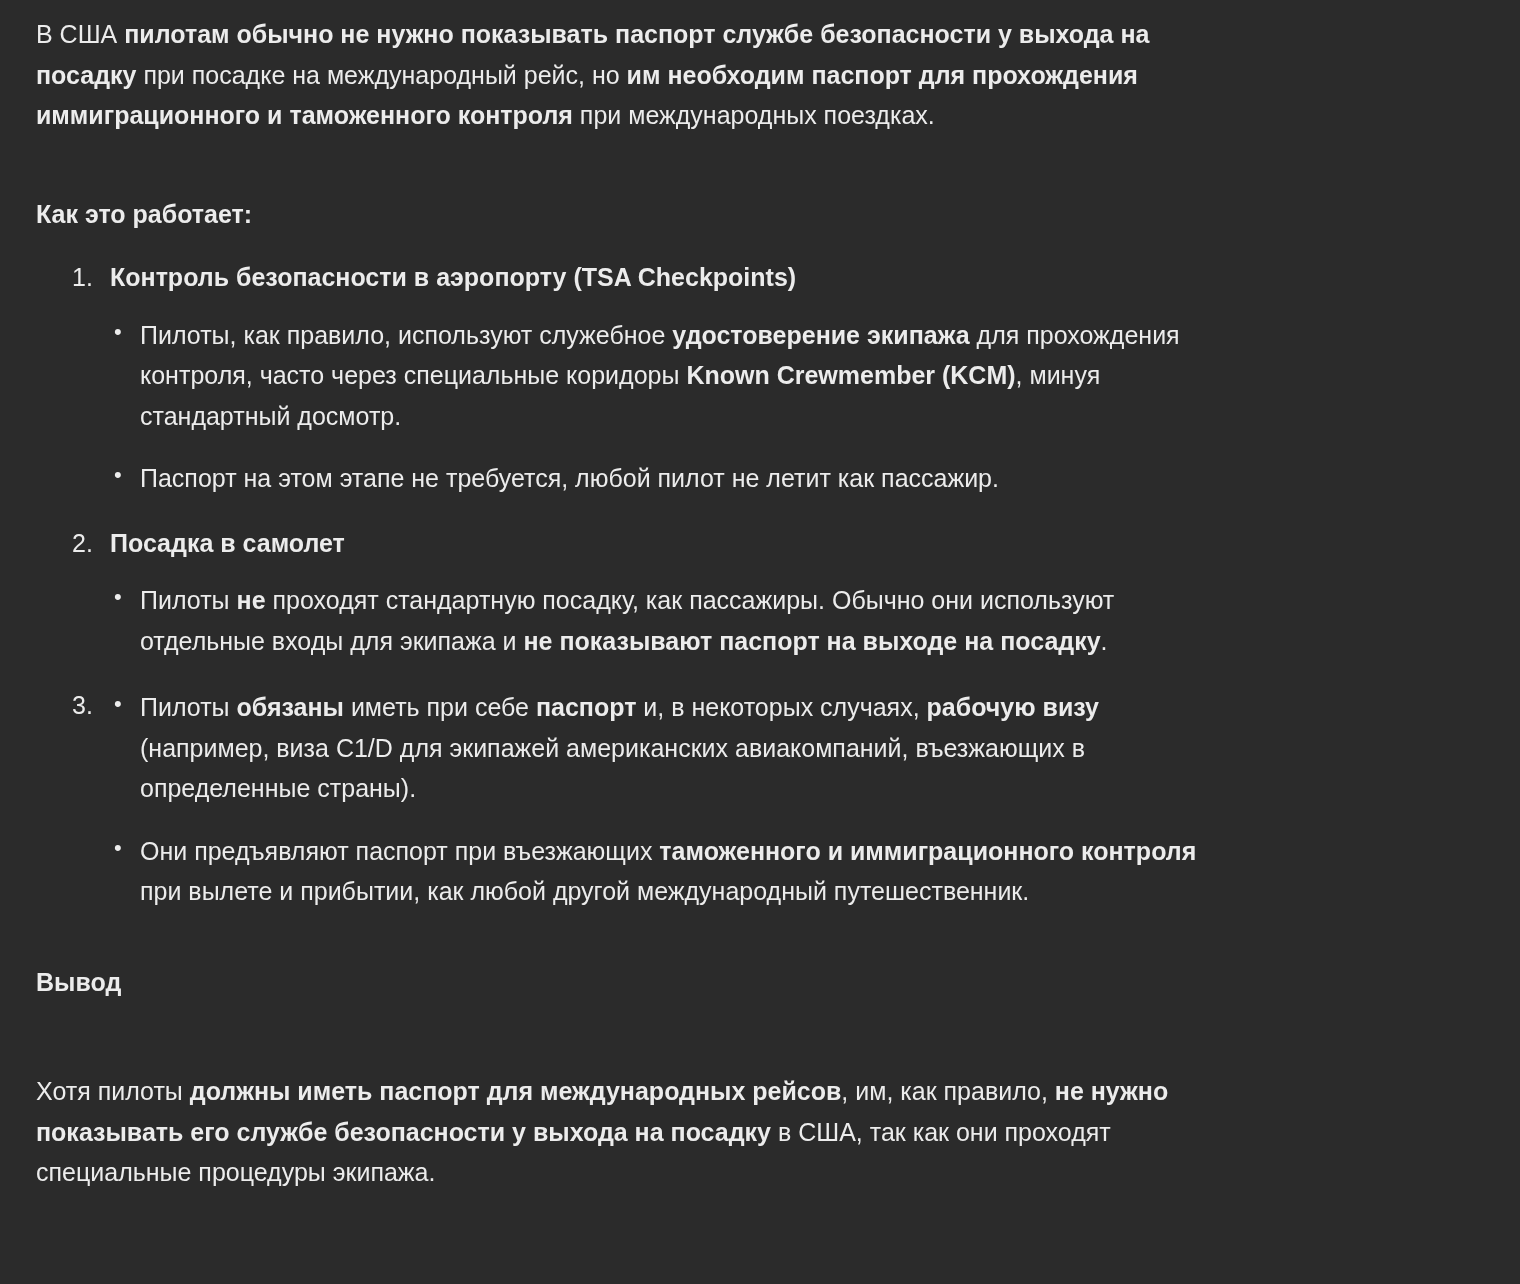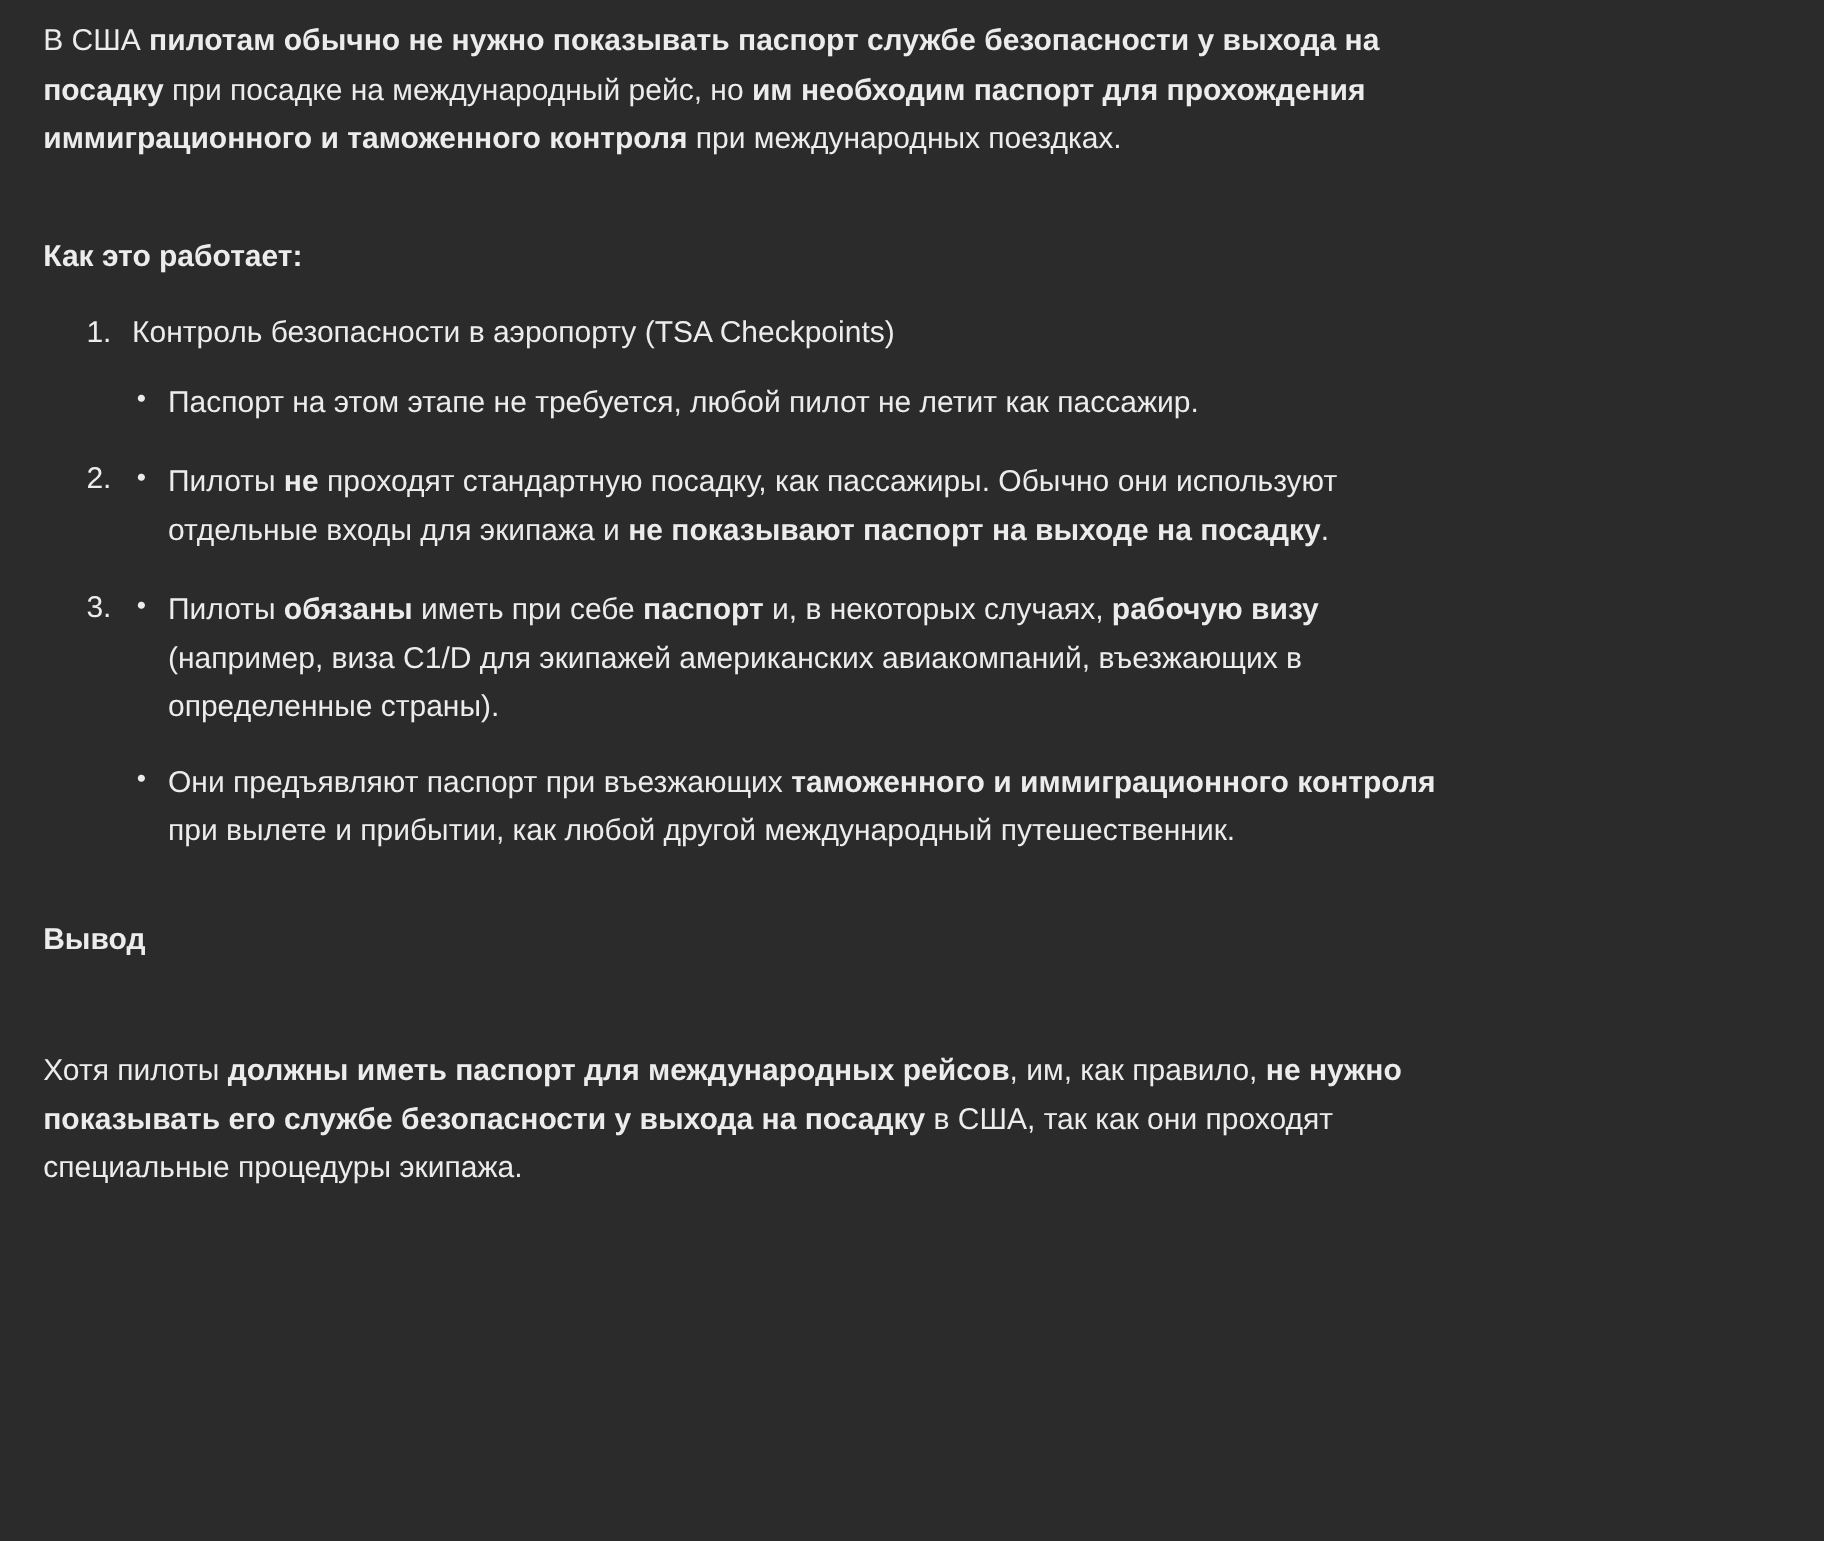--- a/index.html
+++ b/index.html
@@ -55,21 +55,21 @@
     left: 36px;
     top: 0;
     font-size: 25px;
     line-height: 1.5;
     font-weight: 400;
     color: #ececec;
   }
   .step-title {
     font-size: 25px;
     line-height: 1.5;
-    font-weight: 400;
+    font-weight: 700;
     margin: 0 0 18px 0;
   }
   ul.bullets {
     list-style: none;
     margin: 0 0 0 0;
     padding: 0;
   }
   ul.bullets > li.bullet {
     position: relative;
     padding-left: 30px;
@@ -102,24 +102,26 @@
 <div class="page">
 
   <p class="para"><span>В США </span><b>пилотам обычно не нужно показывать паспорт службе безопасности у выхода на посадку</b><span> при посадке на международный рейс, но </span><b>им необходим паспорт для прохождения иммиграционного и таможенного контроля</b><span> при международных поездках.</span></p>
 
   <h3 class="section-heading">Как это работает:</h3>
 
   <ol class="steps">
     <li class="step">
       <div class="step-title">Контроль безопасности в аэропорту (TSA Checkpoints)</div>
       <ul class="bullets">
+        <li class="bullet"><span>Пилоты, как правило, используют служебное </span><b>удостоверение экипажа</b><span> для прохождения контроля, часто через специальные коридоры </span><b>Known Crewmember (KCM)</b><span>, минуя стандартный досмотр.</span></li>
         <li class="bullet"><span>Паспорт на этом этапе не требуется, любой пилот не летит как пассажир.</span></li>
       </ul>
     </li>
     <li class="step">
+      <div class="step-title">Посадка в самолет</div>
       <ul class="bullets">
         <li class="bullet"><span>Пилоты </span><b>не</b><span> проходят стандартную посадку, как пассажиры. Обычно они используют отдельные входы для экипажа и </span><b>не показывают паспорт на выходе на посадку</b><span>.</span></li>
       </ul>
     </li>
     <li class="step">
       <ul class="bullets">
         <li class="bullet"><span>Пилоты </span><b>обязаны</b><span> иметь при себе </span><b>паспорт</b><span> и, в некоторых случаях, </span><b>рабочую визу</b><span> (например, виза C1/D для экипажей американских авиакомпаний, въезжающих в определенные страны).</span></li>
         <li class="bullet"><span>Они предъявляют паспорт при въезжающих </span><b>таможенного и иммиграционного контроля</b><span> при вылете и прибытии, как любой другой международный путешественник.</span></li>
       </ul>
     </li>

